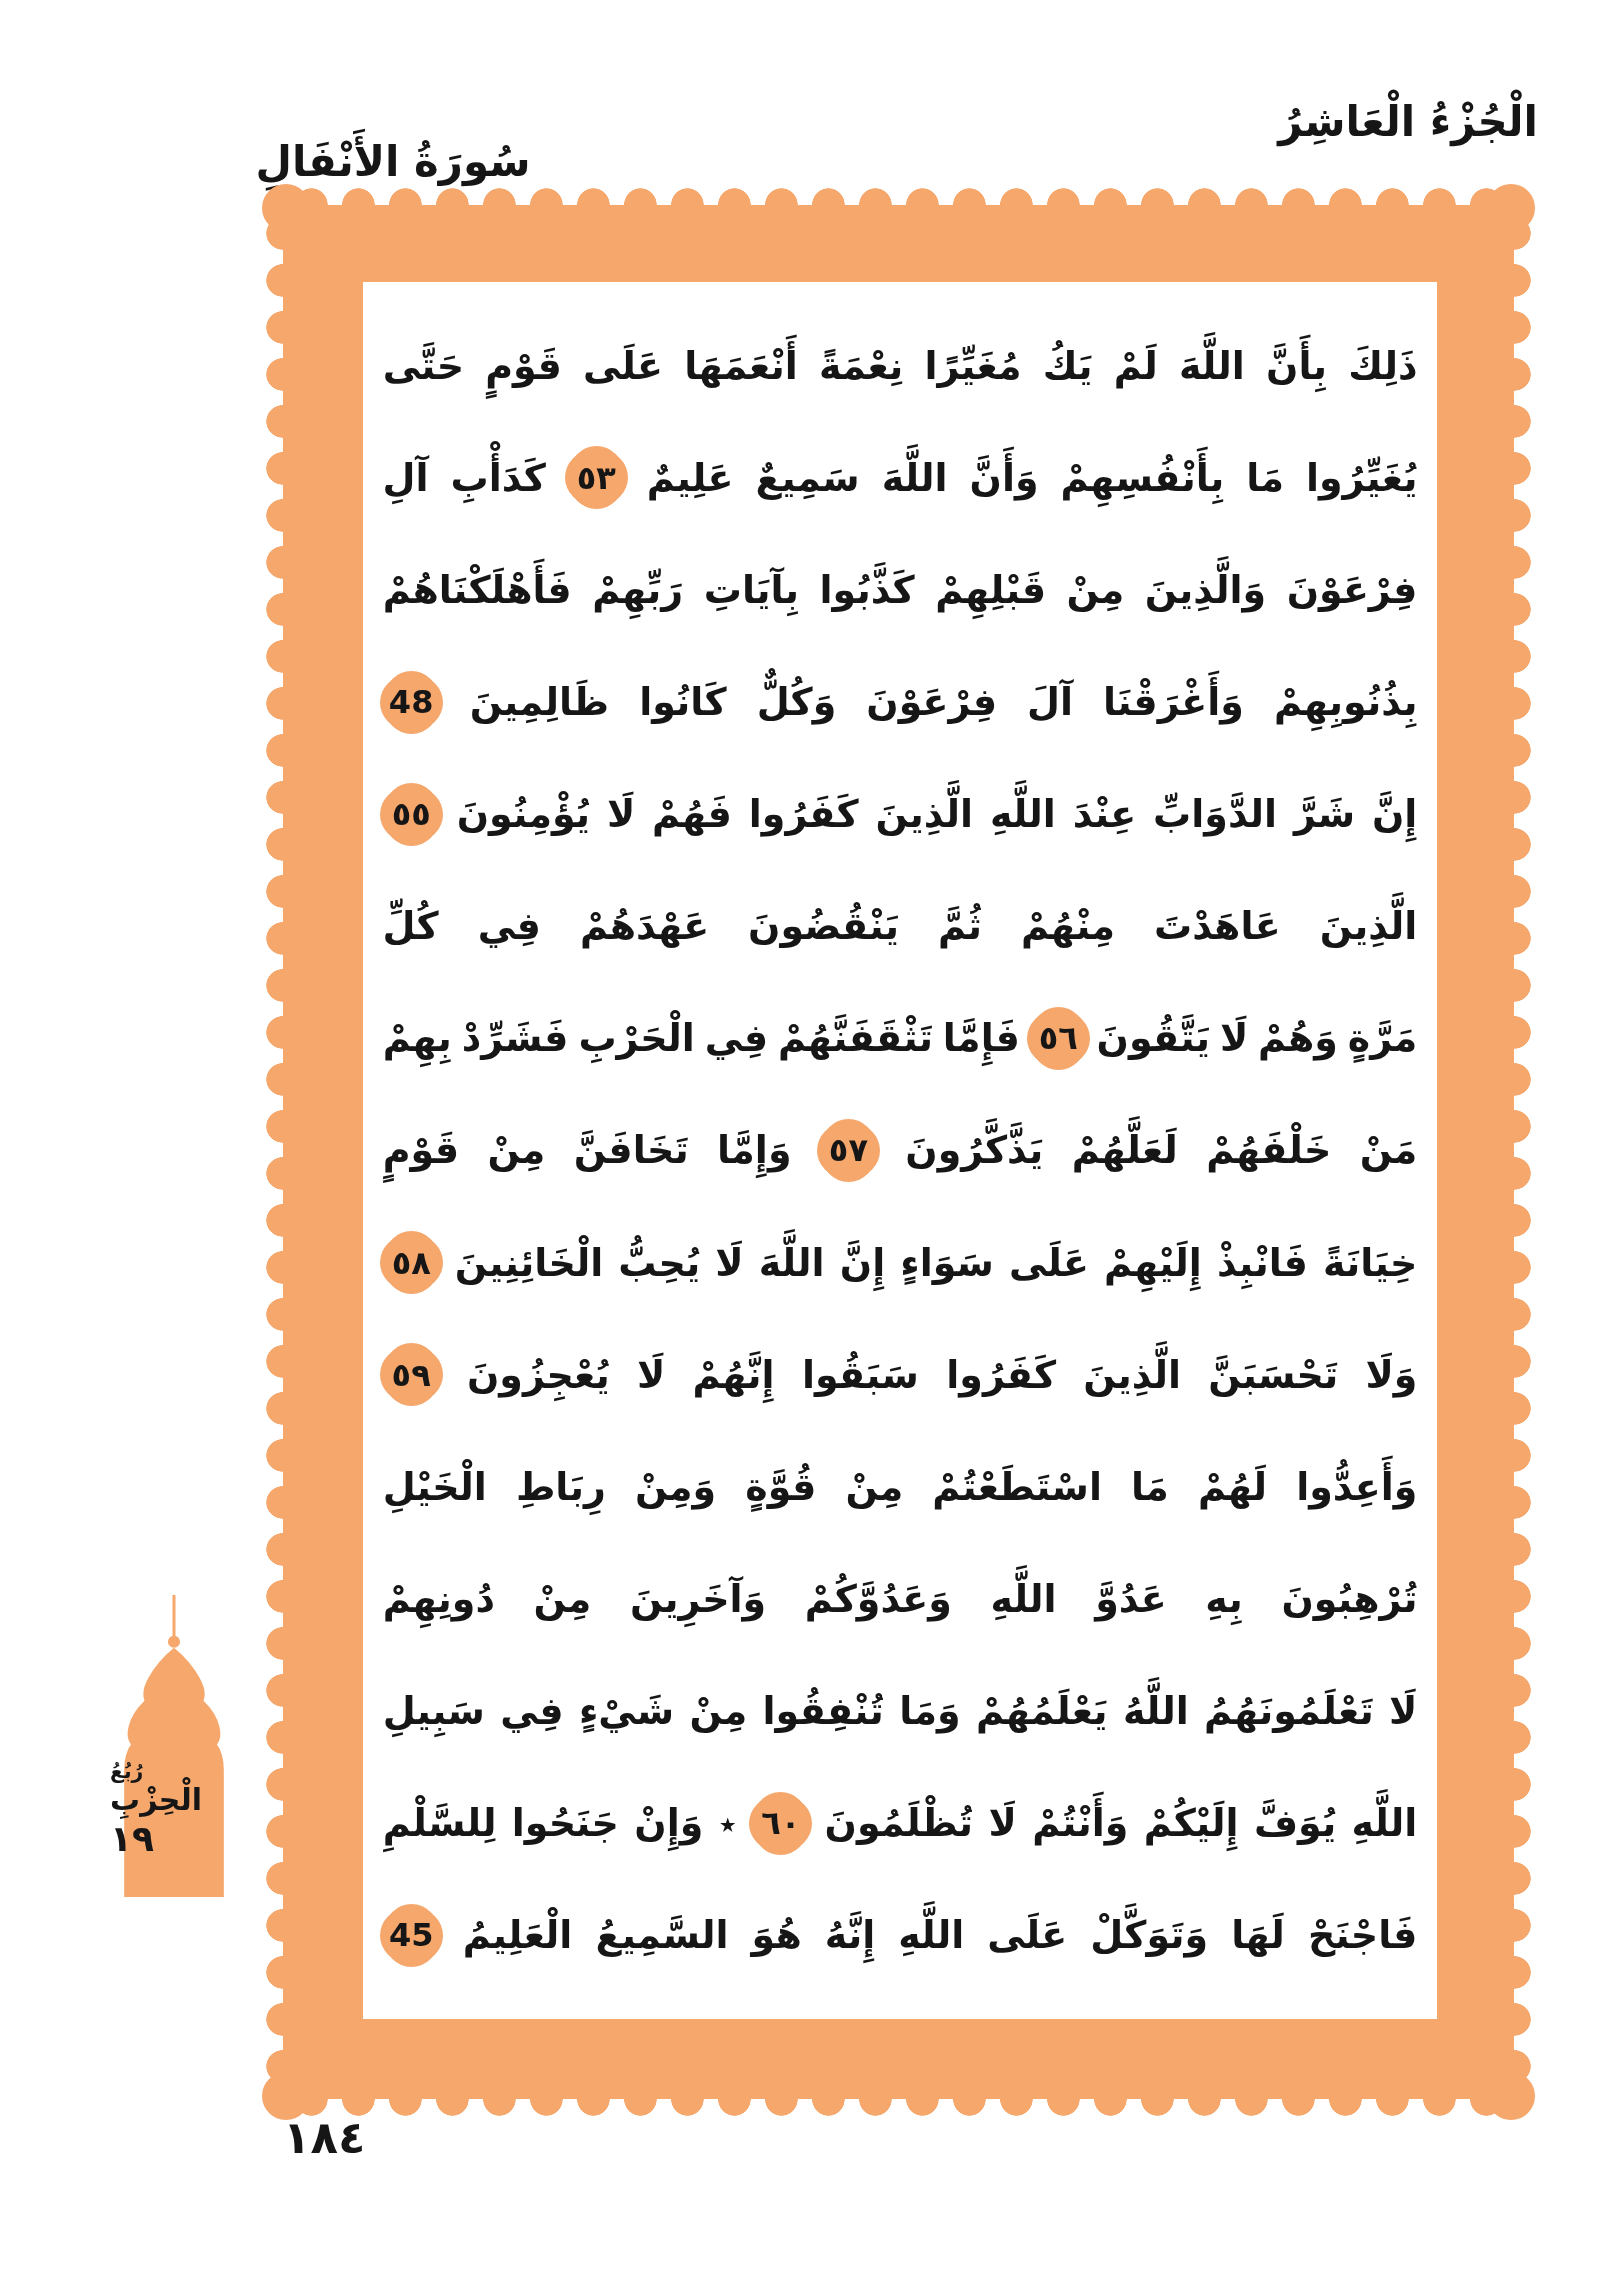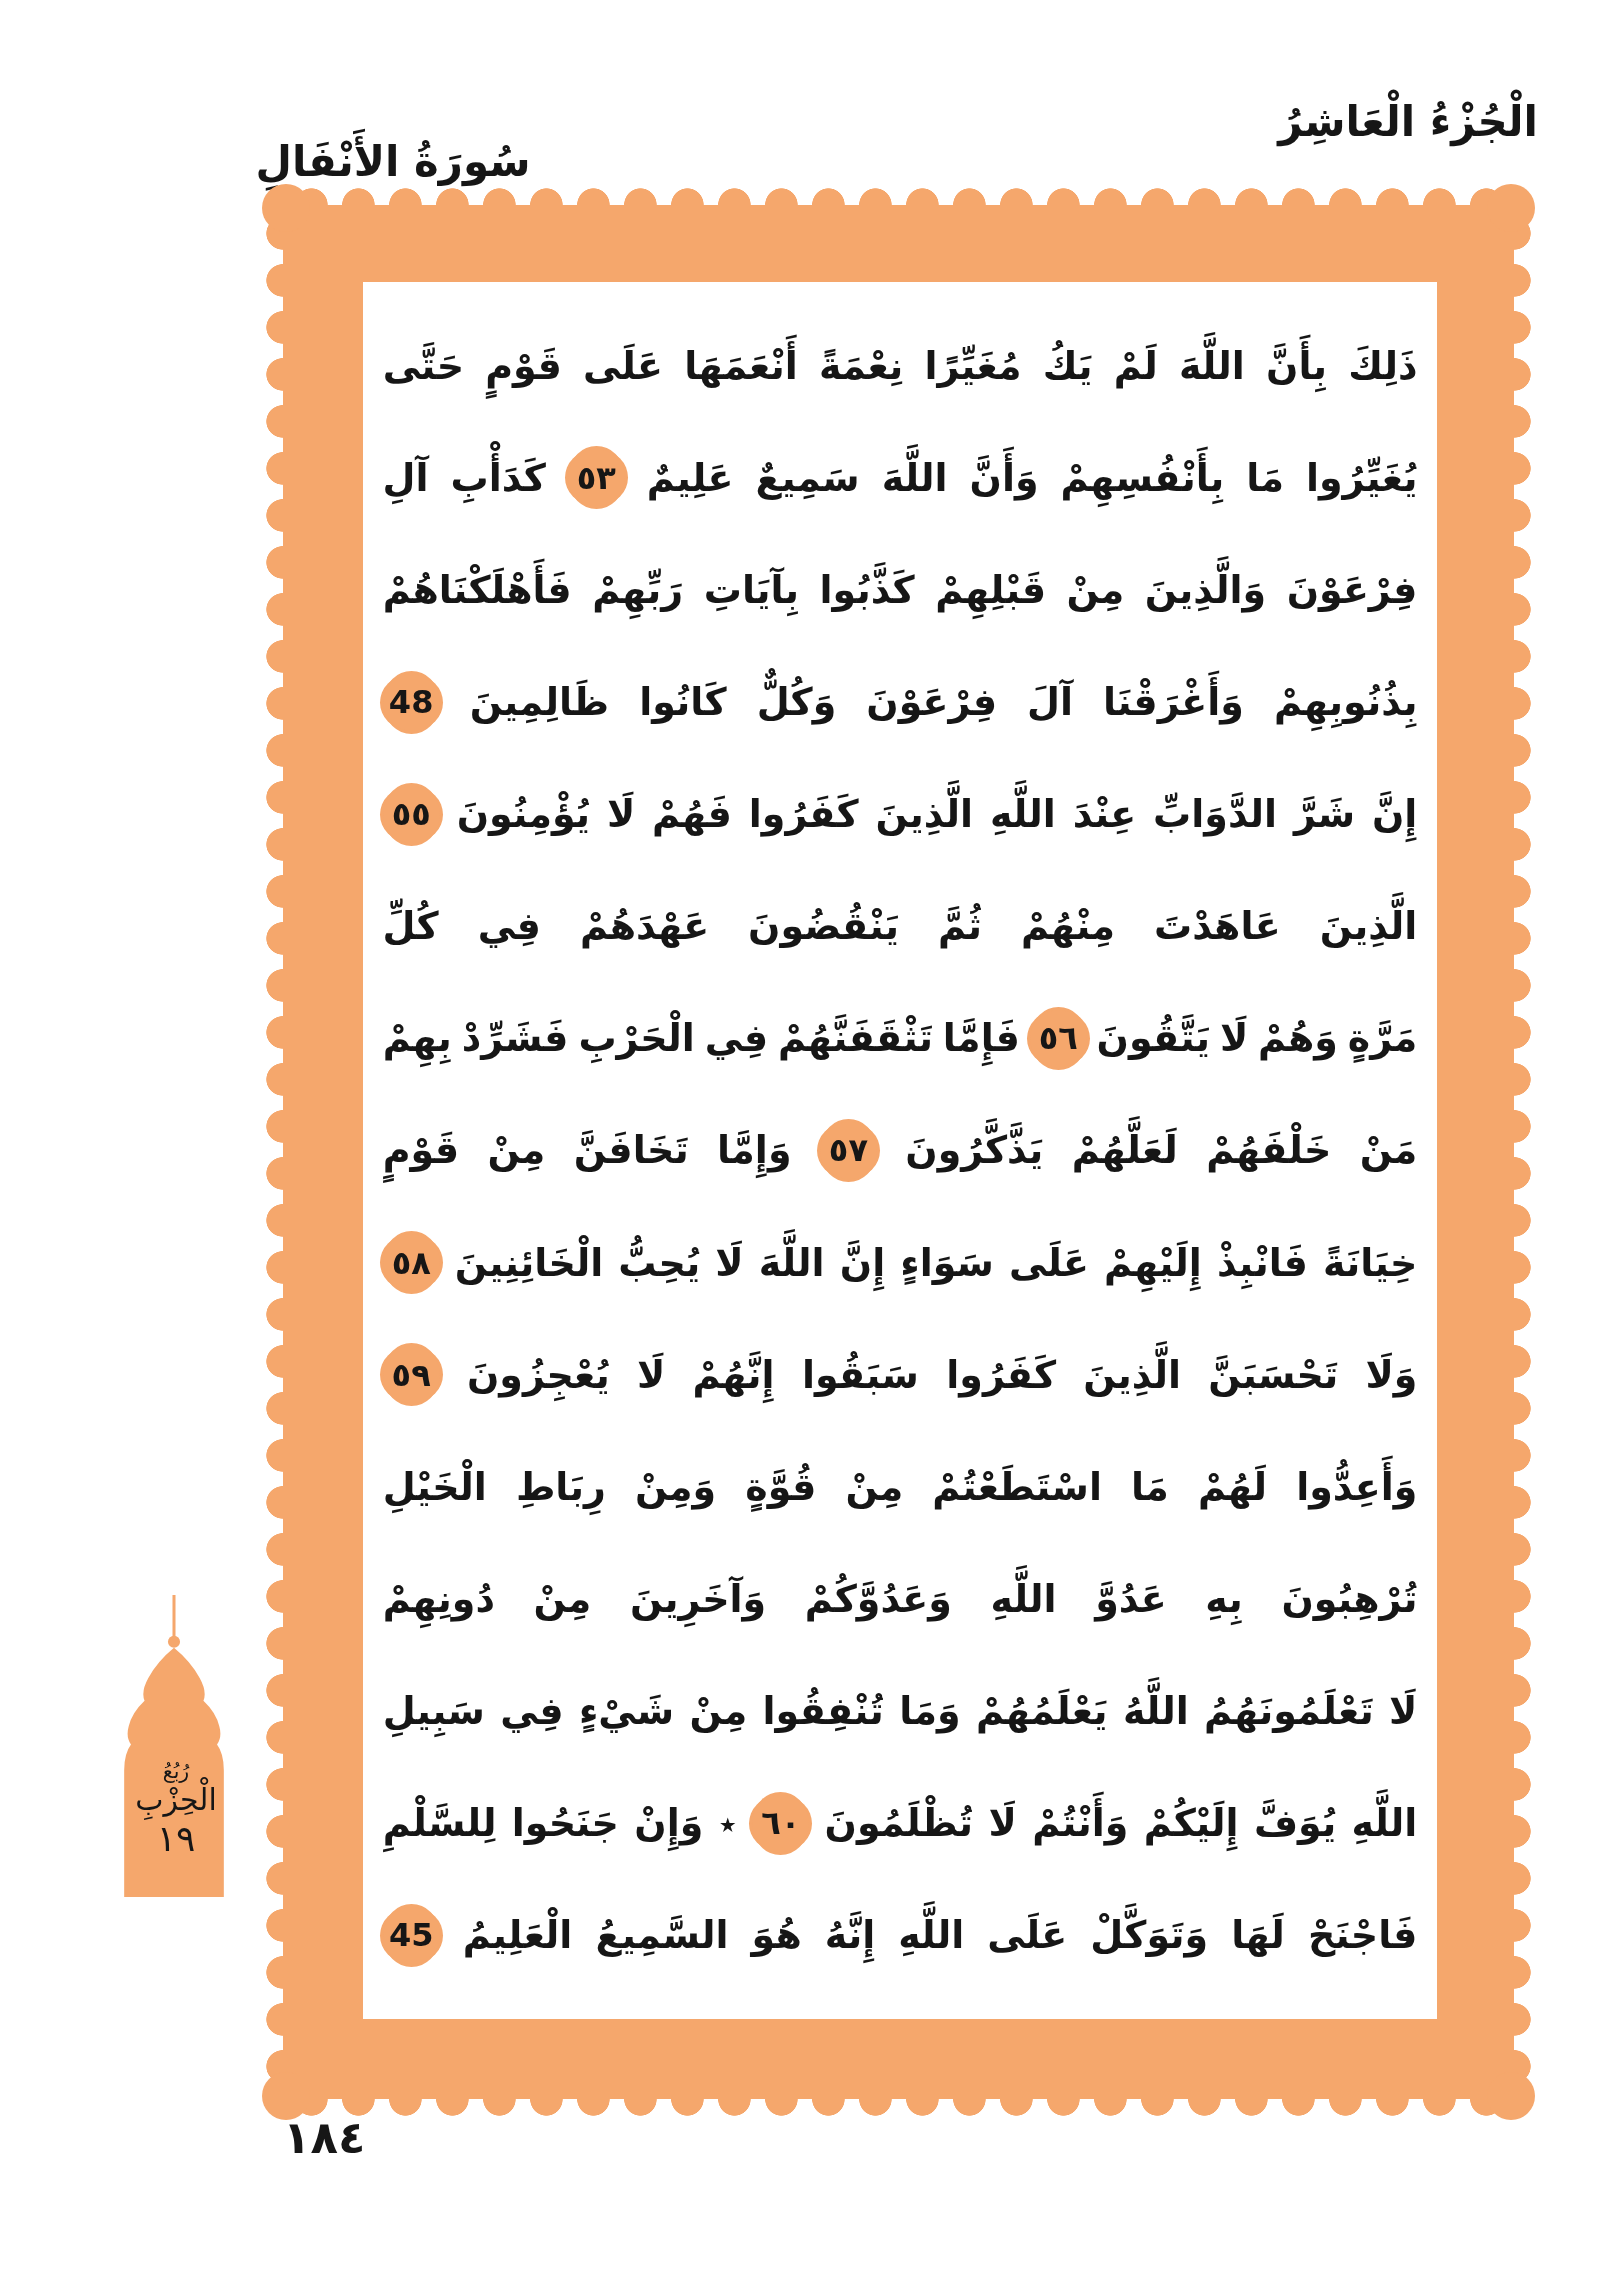--- a/index.html
+++ b/index.html
@@ -37,22 +37,22 @@
     font-size:38px;font-weight:bold;height:107px;white-space:nowrap;}
   .line .word{display:inline-block;}
   .ayah{flex:0 0 auto;width:57px;height:57px;border-radius:50%;background:#F5A76C;
     display:flex;align-items:center;justify-content:center;
     font-size:32px;font-weight:bold;color:#161616;
     box-shadow:0 -4.5px 0 -1.5px #F5A76C,0 4.5px 0 -1.5px #F5A76C,-4.5px 0 0 -1.5px #F5A76C,4.5px 0 0 -1.5px #F5A76C;}
   .star{font-size:33px;line-height:1;}
   
   .hizb{position:absolute;left:97px;top:1595px;width:154px;height:311px;}
   .hizb svg{position:absolute;left:0;top:0;}
-  .hizb-text{position:absolute;left:4px;right:0;top:165px;text-align:center;direction:rtl;
-    font-weight:normal;line-height:1.15;}
+  .hizb-text{position:absolute;left:13px;right:0;top:165px;text-align:left;direction:rtl;
+    font-weight:bold;line-height:1.15;}
   .hizb-text .t1{font-size:20.4px;display:block;}
   .hizb-text .t2{font-size:30px;display:block;}
   .hizb-text .t3{font-size:36px;display:block;}
   
   .pageno{position:absolute;left:283px;top:2111px;width:1231px;
     font-size:45px;font-weight:bold;}
 </style>
 </head>
 <body>
 

